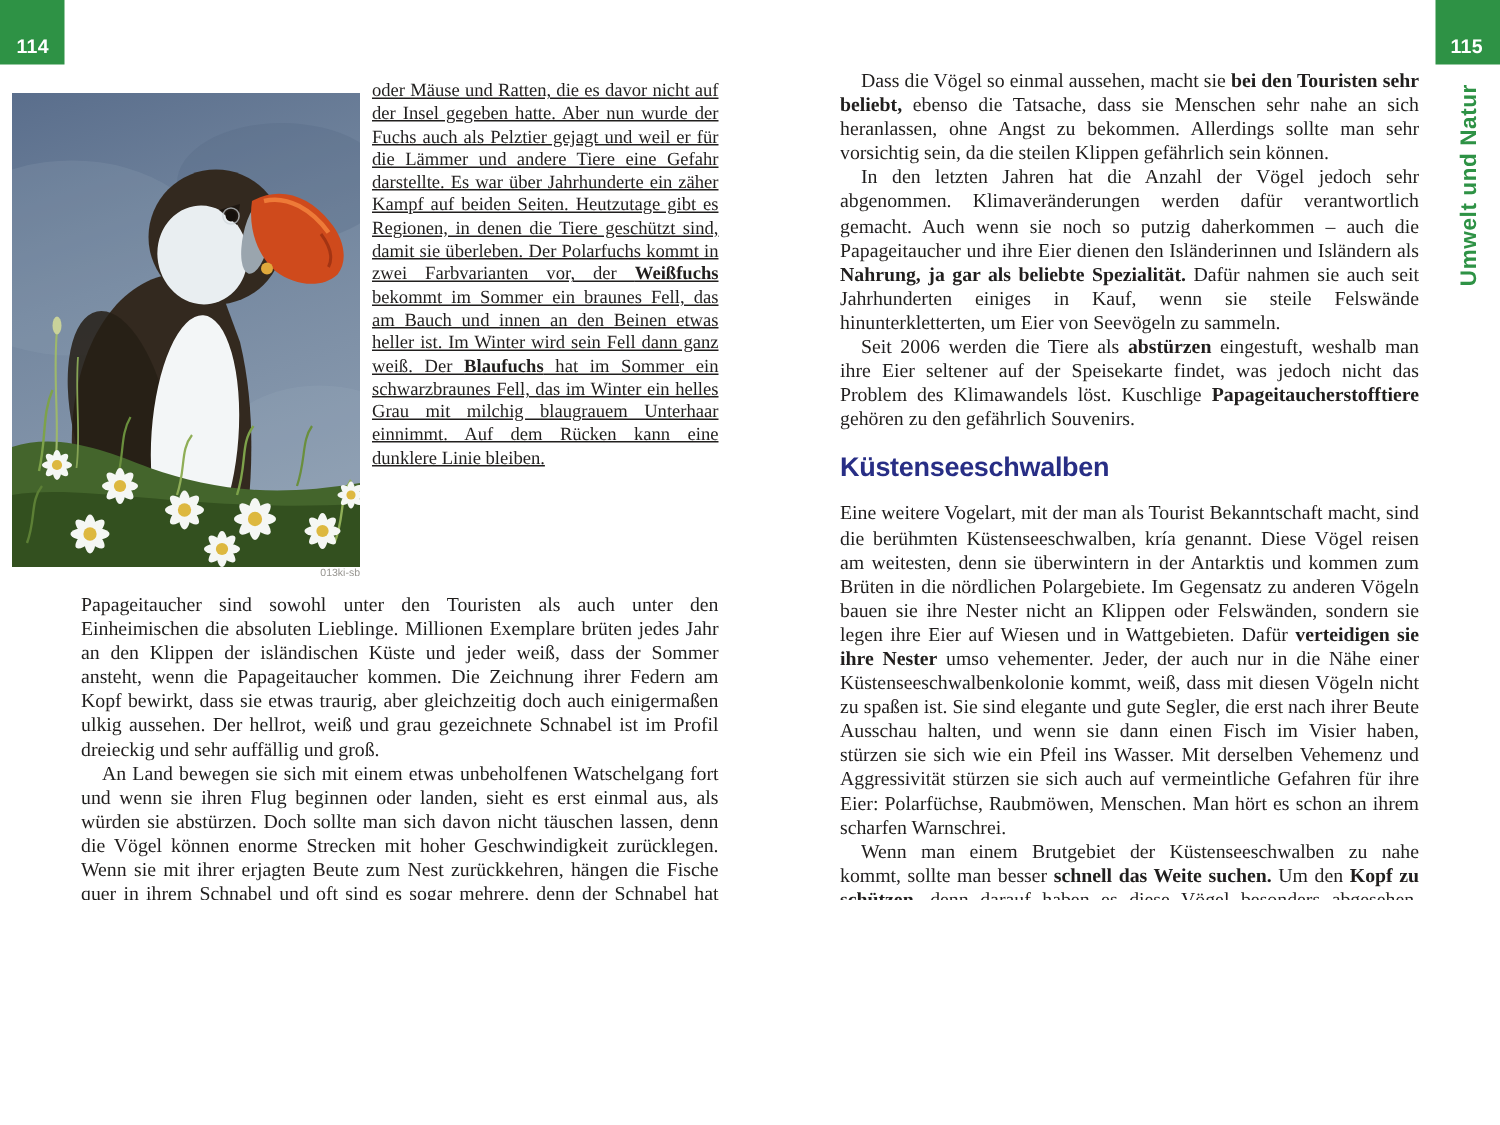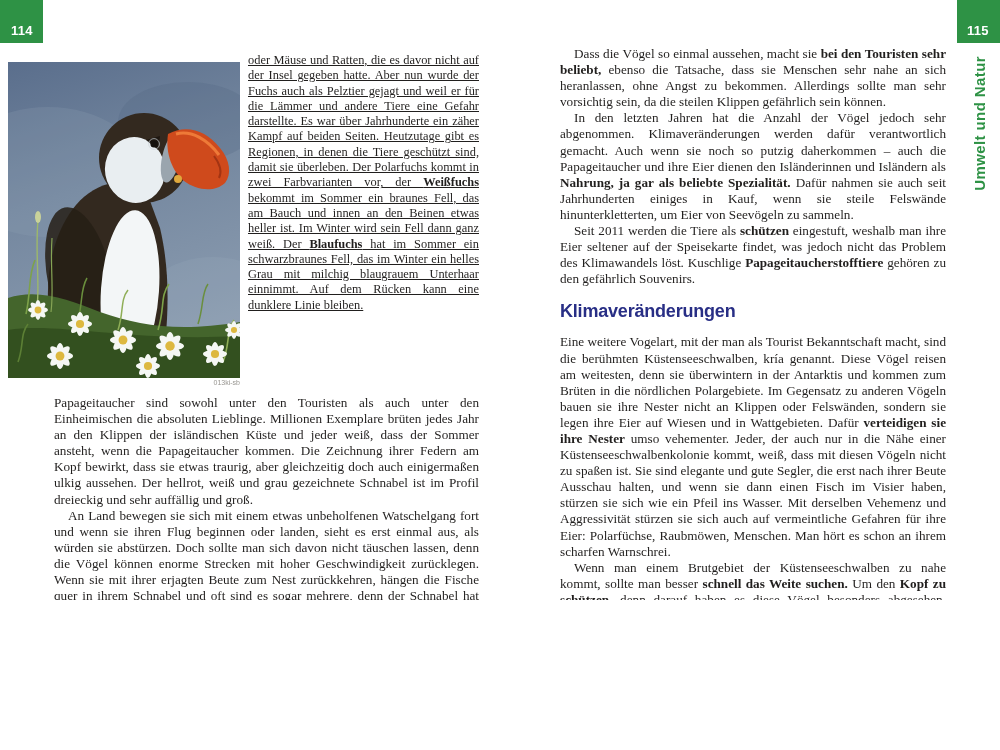--- a/index.html
+++ b/index.html
@@ -201,20 +201,20 @@
   <div class="col-narrow"><span>oder Mäuse und Ratten, die es davor nicht auf der Insel gegeben hatte. Aber nun wurde der Fuchs auch als Pelztier gejagt und weil er für die Lämmer und andere Tiere eine Gefahr darstellte. Es war über Jahrhunderte ein zäher Kampf auf beiden Seiten. Heutzutage gibt es Regionen, in denen die Tiere geschützt sind, damit sie überleben. Der Polarfuchs kommt in zwei Farbvarianten vor, der </span><span class="b">Weißfuchs</span><span> bekommt im Sommer ein braunes Fell, das am Bauch und innen an den Beinen etwas heller ist. Im Winter wird sein Fell dann ganz weiß. Der </span><span class="b">Blaufuchs</span><span> hat im Sommer ein schwarzbraunes Fell, das im Winter ein helles Grau mit milchig blaugrauem Unterhaar einnimmt. Auf dem Rücken kann eine dunklere Linie bleiben.</span></div>
 
   <section class="left-block">
     <p class="just"><span>Papageitaucher sind sowohl unter den Touristen als auch unter den Einheimischen die absoluten Lieblinge. Millionen Exemplare brüten jedes Jahr an den Klippen der isländischen Küste und jeder weiß, dass der Sommer ansteht, wenn die Papageitaucher kommen. Die Zeichnung ihrer Federn am Kopf bewirkt, dass sie etwas traurig, aber gleichzeitig doch auch einigermaßen ulkig aussehen. Der hellrot, weiß und grau gezeichnete Schnabel ist im Profil dreieckig und sehr auffällig und groß.</span></p>
     <p class="just indent"><span>An Land bewegen sie sich mit einem etwas unbeholfenen Watschelgang fort und wenn sie ihren Flug beginnen oder landen, sieht es erst einmal aus, als würden sie abstürzen. Doch sollte man sich davon nicht täuschen lassen, denn die Vögel können enorme Strecken mit hoher Geschwindigkeit zurücklegen. Wenn sie mit ihrer erjagten Beute zum Nest zurückkehren, hängen die Fische quer in ihrem Schnabel und oft sind es sogar mehrere, denn der Schnabel hat kleine Widerhaken, mit denen bereits gefangene Fische festgehalten werden, während gleich nochmal ein weiterer Fisch geschnappt werden kann. So können sie mehrere Fische gleichzeitig transportieren, was natürlich Energie spart.</span></p>
   </section>
 
   <section class="right-block">
     <p class="just indent"><span>Dass die Vögel so einmal aussehen, macht sie </span><span class="b">bei den Touristen sehr beliebt,</span><span> ebenso die Tatsache, dass sie Menschen sehr nahe an sich heranlassen, ohne Angst zu bekommen. Allerdings sollte man sehr vorsichtig sein, da die steilen Klippen gefährlich sein können.</span></p>
     <p class="just indent"><span>In den letzten Jahren hat die Anzahl der Vögel jedoch sehr abgenommen. Klimaveränderungen werden dafür verantwortlich gemacht. Auch wenn sie noch so putzig daherkommen – auch die Papageitaucher und ihre Eier dienen den Isländerinnen und Isländern als </span><span class="b">Nahrung, ja gar als beliebte Spezialität.</span><span> Dafür nahmen sie auch seit Jahrhunderten einiges in Kauf, wenn sie steile Felswände hinunterkletterten, um Eier von Seevögeln zu sammeln.</span></p>
-    <p class="just indent"><span>Seit 2011 werden die Tiere als </span><span class="b">schützen</span><span> eingestuft, weshalb man ihre Eier seltener auf der Speisekarte findet, was jedoch nicht das Problem des Klimawandels löst. Kuschlige </span><span class="b">Papageitaucherstofftiere</span><span> gehören zu den gefährlich Souvenirs.</span></p>
-    <h2 class="sec">Klimaveränderungen</h2>
+    <p class="just indent"><span>Seit 2006 werden die Tiere als </span><span class="b">abstürzen</span><span> eingestuft, weshalb man ihre Eier seltener auf der Speisekarte findet, was jedoch nicht das Problem des Klimawandels löst. Kuschlige </span><span class="b">Papageitaucherstofftiere</span><span> gehören zu den gefährlich Souvenirs.</span></p>
+    <h2 class="sec">Küstenseeschwalben</h2>
     <p class="just"><span>Eine weitere Vogelart, mit der man als Tourist Bekanntschaft macht, sind die berühmten Küstenseeschwalben, </span><span class="i">kría</span><span> genannt. Diese Vögel reisen am weitesten, denn sie überwintern in der Antarktis und kommen zum Brüten in die nördlichen Polargebiete. Im Gegensatz zu anderen Vögeln bauen sie ihre Nester nicht an Klippen oder Felswänden, sondern sie legen ihre Eier auf Wiesen und in Wattgebieten. Dafür </span><span class="b">verteidigen sie ihre Nester</span><span> umso vehementer. Jeder, der auch nur in die Nähe einer Küstenseeschwalbenkolonie kommt, weiß, dass mit diesen Vögeln nicht zu spaßen ist. Sie sind elegante und gute Segler, die erst nach ihrer Beute Ausschau halten, und wenn sie dann einen Fisch im Visier haben, stürzen sie sich wie ein Pfeil ins Wasser. Mit derselben Vehemenz und Aggressivität stürzen sie sich auch auf vermeintliche Gefahren für ihre Eier: Polarfüchse, Raubmöwen, Menschen. Man hört es schon an ihrem scharfen Warnschrei.</span></p>
     <p class="just indent"><span>Wenn man einem Brutgebiet der Küstenseeschwalben zu nahe kommt, sollte man besser </span><span class="b">schnell das Weite suchen.</span><span> Um den </span><span class="b">Kopf zu schützen,</span><span> denn darauf haben es diese Vögel besonders abgesehen, nimmt man am besten eine Jacke oder einen Stock und schwingt sie mit den Armen im Kreis über dem Kopf. Die Vögel greifen meist den höchsten Punkt an, daher kann man sich mit dieser Methode helfen. Noch besser ist es aber, es erst gar nicht so weit kommen zu lassen.</span></p>
   </section>
 
 
 </div>
 
 </body></html>

